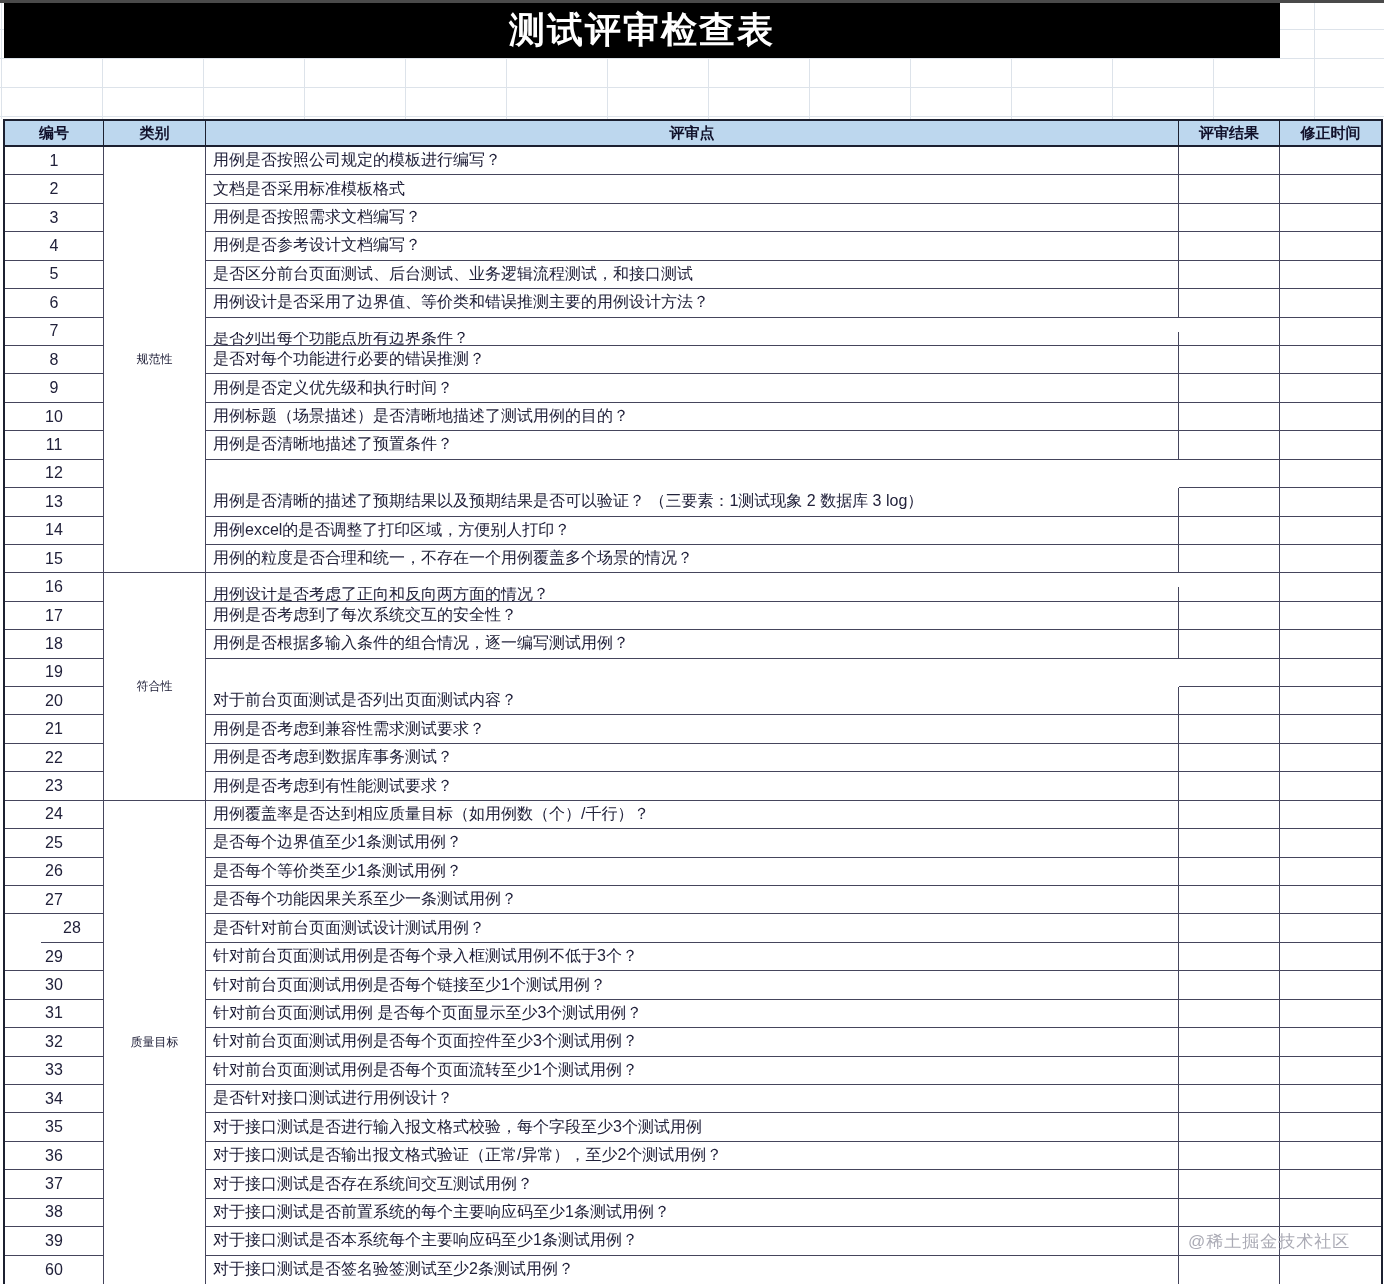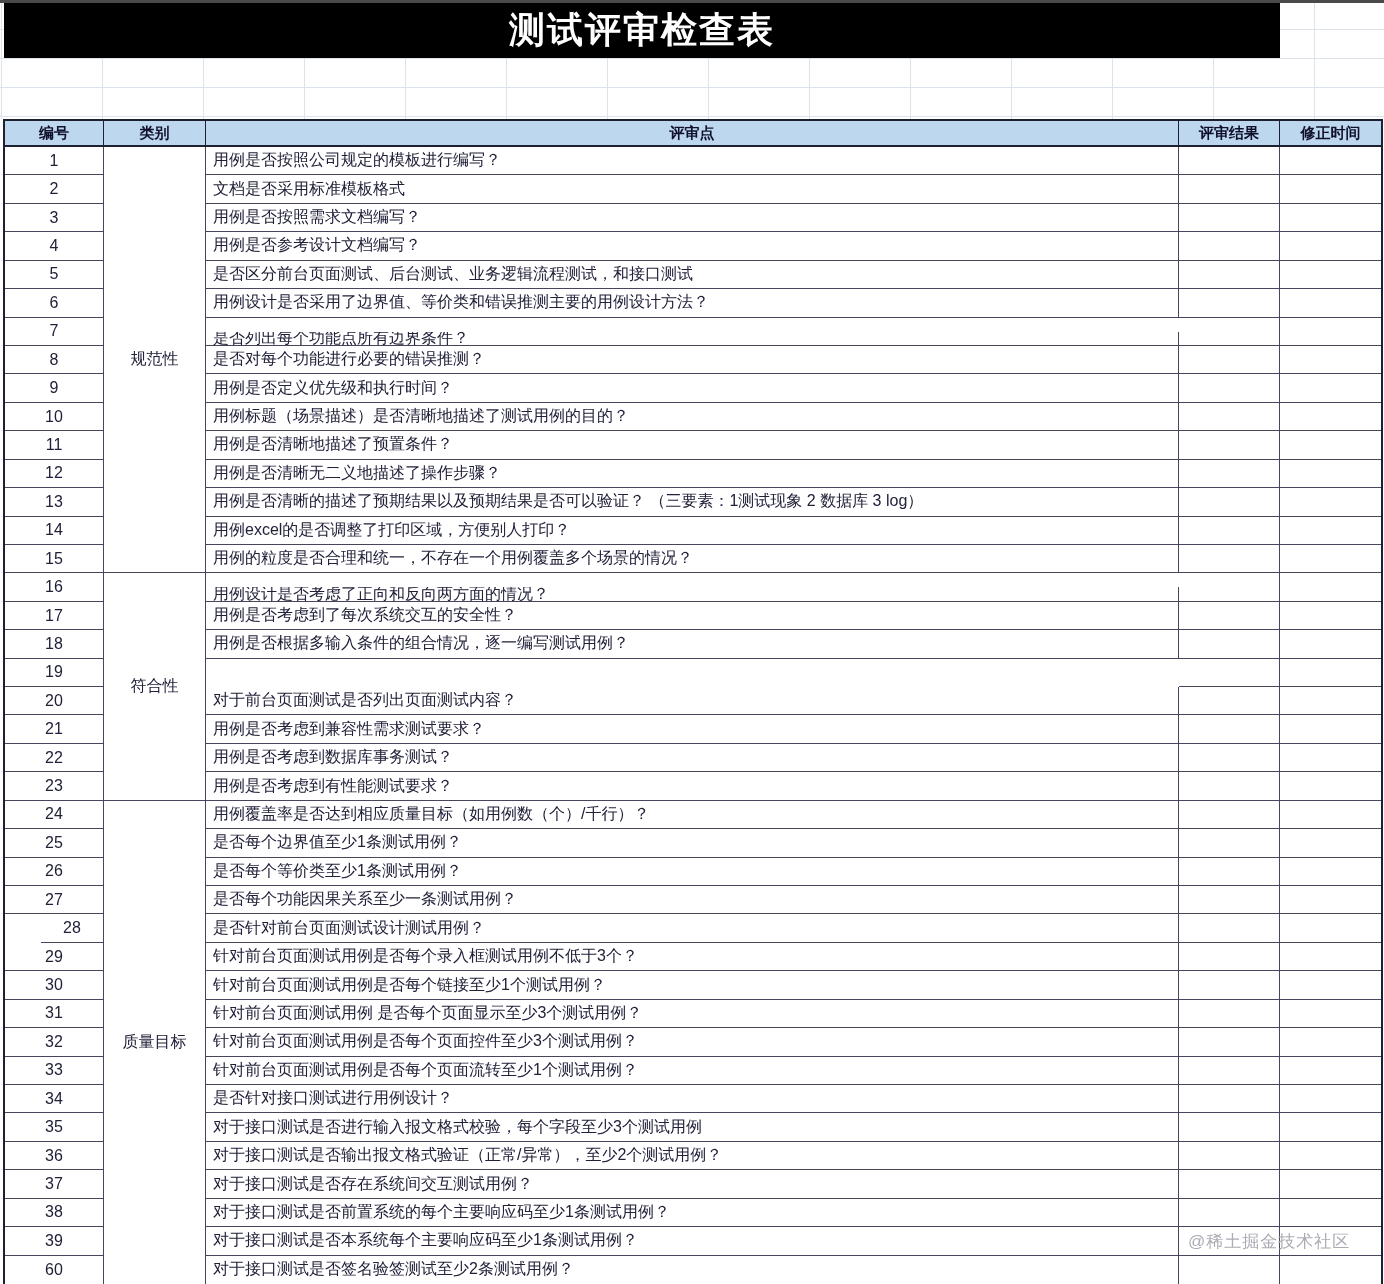--- a/index.html
+++ b/index.html
@@ -54,21 +54,21 @@
   .c.lastrow{border-bottom:none;}
   .hd{
     background:var(--header-bg);
     color:var(--header-text);
     font-weight:bold;font-size:15px;
     justify-content:center;
     border-right:1px solid var(--border-strong);
     border-bottom:2px solid var(--border-strong);
   }
   .num{justify-content:center;}
-  .cat{justify-content:center;font-size:16px;}
+  .cat{justify-content:center;font-size:12px;}
   .pt{padding:0 7px;}
   .watermark{
     position:absolute;left:1188px;top:1230px;z-index:3;
     font-size:17px;color:var(--watermark);letter-spacing:1px;
   }
 </style>
 </head>
 <body>
 
 <div class="top-edge"></div>
@@ -123,21 +123,20 @@
     <div class="c lastcol" style="grid-area: 10 / 5;"></div>
     <div class="c num" style="grid-area: 11 / 1;">10</div>
     <div class="c pt" style="grid-area: 11 / 3;">用例标题（场景描述）是否清晰地描述了测试用例的目的？</div>
     <div class="c " style="grid-area: 11 / 4;"></div>
     <div class="c lastcol" style="grid-area: 11 / 5;"></div>
     <div class="c num" style="grid-area: 12 / 1;">11</div>
     <div class="c pt" style="grid-area: 12 / 3;">用例是否清晰地描述了预置条件？</div>
     <div class="c " style="grid-area: 12 / 4;"></div>
     <div class="c lastcol" style="grid-area: 12 / 5;"></div>
     <div class="c num" style="grid-area: 13 / 1;">12</div>
-    <div class="c pt" style="grid-area: 13 / 3;">用例是否清晰无二义地描述了操作步骤？</div>
     <div class="c " style="grid-area: 13 / 4;"></div>
     <div class="c lastcol" style="grid-area: 13 / 5;"></div>
     <div class="c num" style="grid-area: 14 / 1;">13</div>
     <div class="c pt" style="grid-area: 14 / 3;">用例是否清晰的描述了预期结果以及预期结果是否可以验证？ （三要素：1测试现象 2 数据库 3 log）</div>
     <div class="c " style="grid-area: 14 / 4;"></div>
     <div class="c lastcol" style="grid-area: 14 / 5;"></div>
     <div class="c num" style="grid-area: 15 / 1;">14</div>
     <div class="c pt" style="grid-area: 15 / 3;">用例excel的是否调整了打印区域，方便别人打印？</div>
     <div class="c " style="grid-area: 15 / 4;"></div>
     <div class="c lastcol" style="grid-area: 15 / 5;"></div>

